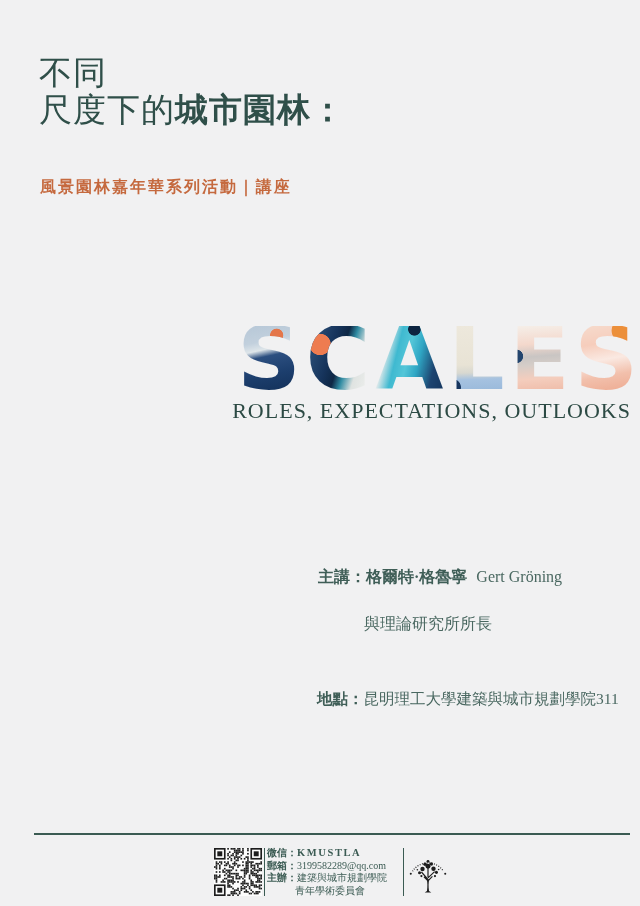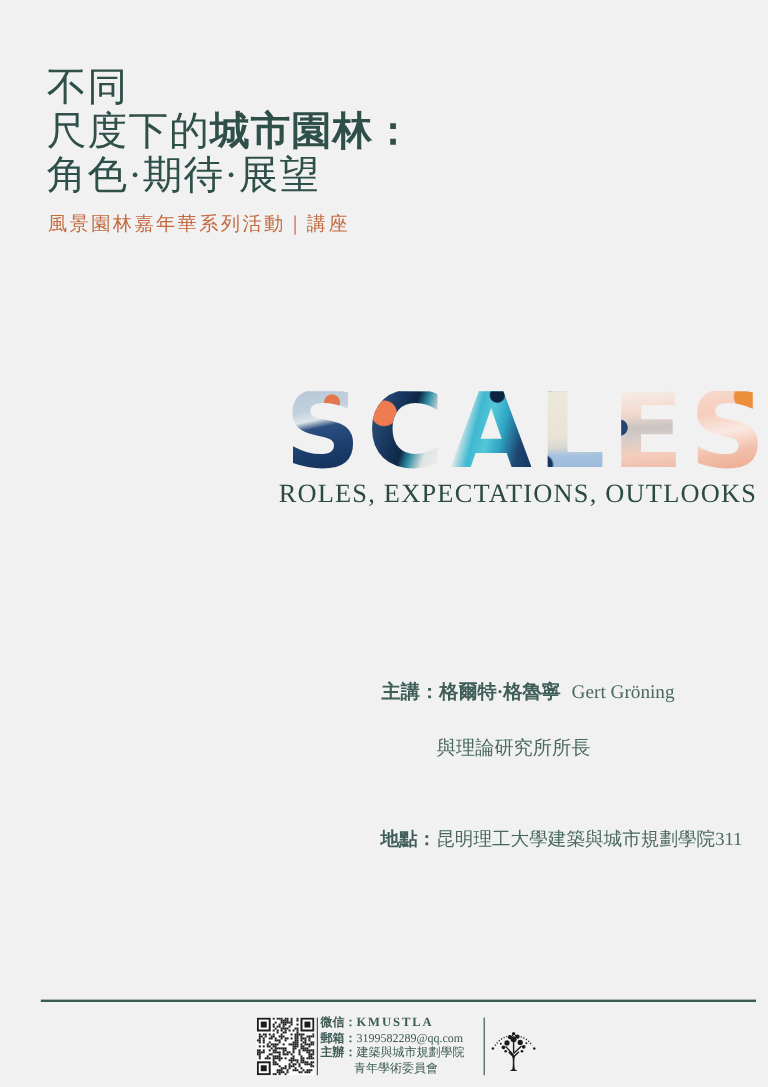--- a/index.html
+++ b/index.html
@@ -21,21 +21,21 @@
   }
   
   .cn-title{
     position:absolute;left:27px;top:55px;margin:0;
     font-size:33px;line-height:37px;font-weight:400;
     letter-spacing:1px;color:var(--teal);white-space:nowrap;
   }
   .cn-title .bold{font-weight:700;}
   .cn-subtitle{
     position:absolute;left:28px;top:177px;margin:0;
-    font-size:16px;letter-spacing:2px;font-weight:400;
+    font-size:16px;letter-spacing:2px;font-weight:700;
     color:var(--orange);white-space:nowrap;
   }
   
   .en-line1{
     position:absolute;left:25px;top:286px;margin:0;
     font-size:22px;font-weight:400;letter-spacing:1.2px;
     color:var(--teal-en);white-space:nowrap;
   }
   .en-line1::first-letter{font-size:29px;}
   .en-line2{
@@ -97,21 +97,20 @@
   .tree{width:44px;height:58px;display:block;}
 </style>
 </head>
 <body>
 
 <div class="poster">
 
   <h1 class="cn-title">
     <span>不同</span><br>
     <span>尺度下的</span><span class="bold">城市園林：</span><br>
-    <span>角色·期待·展望</span>
   </h1>
 
   <p class="cn-subtitle">風景園林嘉年華系列活動｜講座</p>
 
 
   <div class="scales">
     <span class="ltr-s1">S</span>
     <span class="ltr-c">C</span>
     <span class="ltr-a">A</span>
     <span class="ltr-l">L</span>

